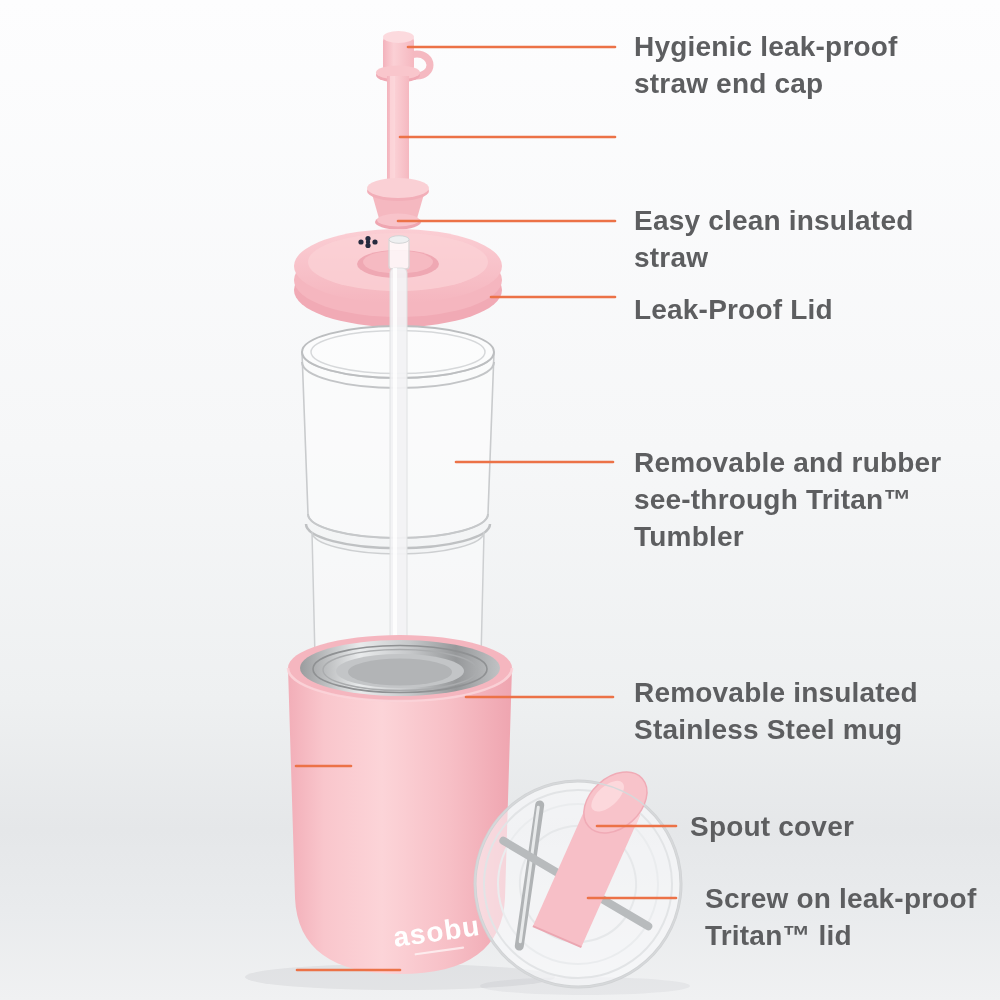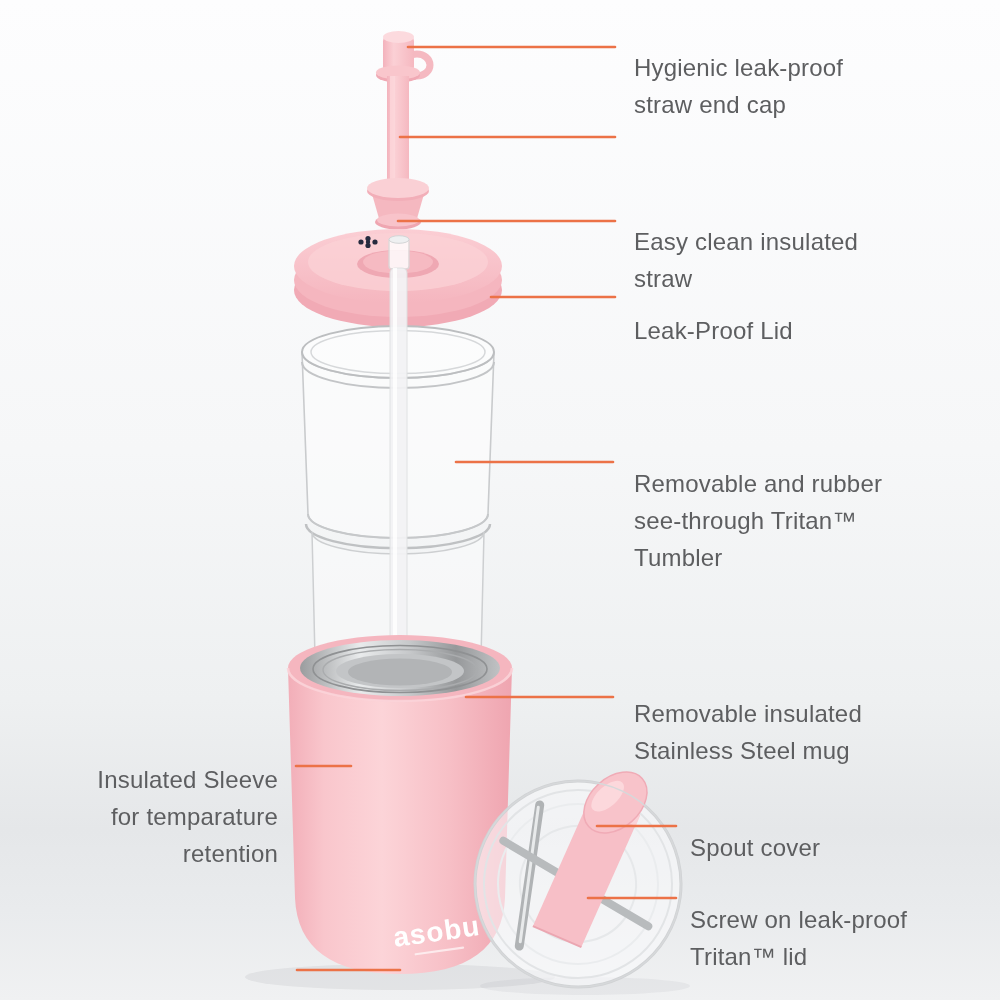--- a/index.html
+++ b/index.html
@@ -5,27 +5,26 @@
   html,body{margin:0;padding:0;}
   .canvas{
     position:relative;
     width:1000px;height:1000px;
     overflow:hidden;
     background:linear-gradient(180deg,#fdfdfe 0%,#f6f7f8 45%,#eef0f1 70%,#e5e7e9 83%,#e9ebed 91%,#f0f1f2 100%);
     font-family:"Liberation Sans",sans-serif;
   }
   .lbl{
     position:absolute;
-    font-weight:normal;
-    font-size:24px;
+    font-weight:bold;
+    font-size:28px;
     line-height:37px;
     color:#5d5e60;
     white-space:pre-line;
     letter-spacing:0.2px;
-    margin-top:21px;
   }
   .lbl.right-col{left:634px;text-align:left;}
   .lbl.left-col{left:16px;width:262px;text-align:right;}
   svg{position:absolute;left:0;top:0;}
 </style>
 </head>
 <body>
 
 <div class="canvas">
 
@@ -172,20 +171,17 @@
 straw end cap</div>
   <div class="lbl right-col" style="top:202px">Easy clean insulated
 straw</div>
   <div class="lbl right-col" style="top:291px">Leak-Proof Lid</div>
   <div class="lbl right-col" style="top:444px">Removable and rubber
 see-through Tritan™
 Tumbler</div>
   <div class="lbl" style="left:690px;top:808px">Spout cover</div>
   <div class="lbl right-col" style="top:674px">Removable insulated
 Stainless Steel mug</div>
-  <div class="lbl" style="left:690px;top:880px">Screw on leak-proof
+  <div class="lbl" style="left:705px;top:880px">Screw on leak-proof
 Tritan™ lid</div>
 
-  <div class="lbl left-col" style="top:740px">Insulated Sleeve
-for temparature
-retention</div>
 
 </div>
 
 </body></html>

